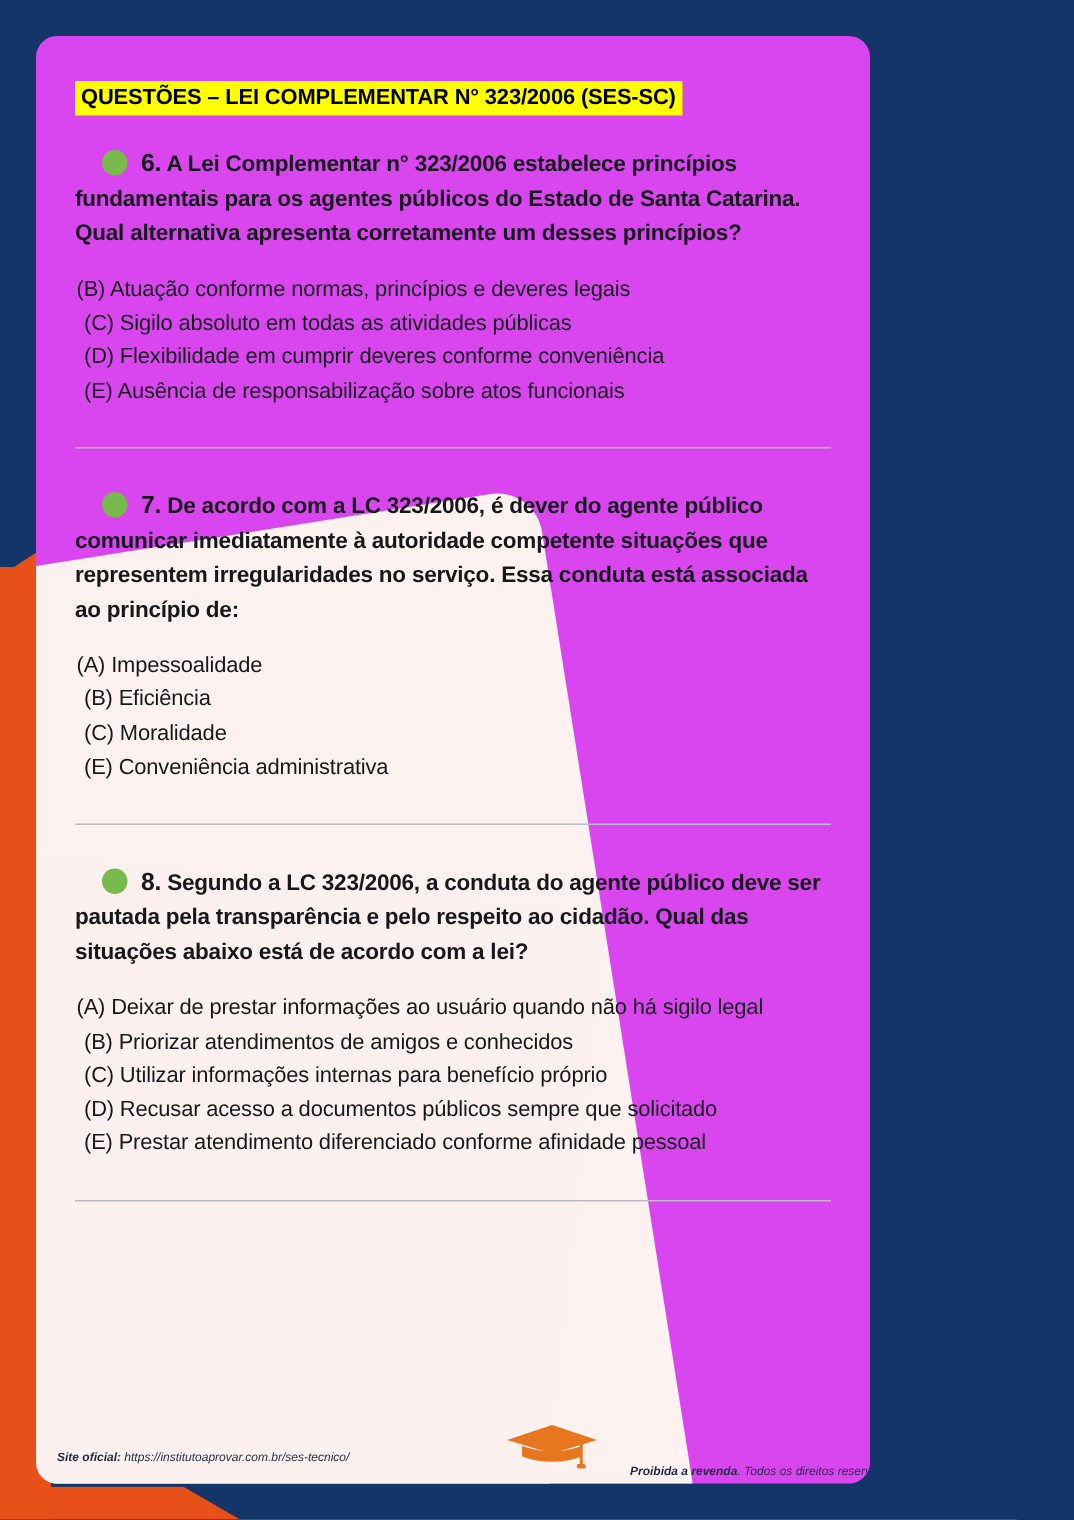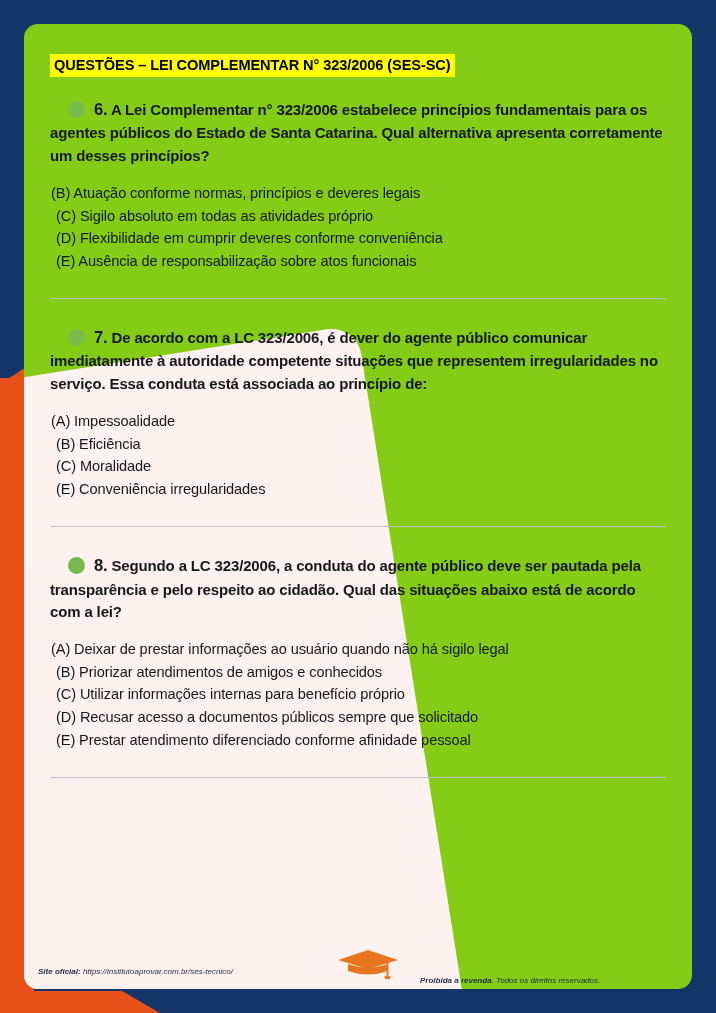--- a/index.html
+++ b/index.html
@@ -32,22 +32,22 @@
     position:absolute;
     left:0;bottom:0;width:300px;height:22px;
     background:#e8501a;
     clip-path:polygon(0 0, 122px 0, 160px 100%, 0 100%);
   }
 
   
   .sheet{
     position:absolute;
     left:24px;top:24px;
-    width:668px;height:965px;
-    background:#84cc16;
+    width:556px;height:965px;
+    background:#d946ef;
     border-radius:14px;
     overflow:hidden;
   }
 
   
   .blob{
     position:absolute;
     left:-40px;top:330px;
     width:430px;height:700px;
     background:#fdf2f0;
@@ -163,37 +163,37 @@
 
       <div class="doc-title">QUESTÕES – LEI COMPLEMENTAR N° 323/2006 (SES-SC)</div>
 
       
       <div class="question-block sp-a">
         <p class="q-stem">
           <span class="bullet-dot"></span><span class="q-num">6.</span> <span>A Lei Complementar n° 323/2006 estabelece princípios fundamentais para os agentes públicos do Estado de Santa Catarina. Qual alternativa apresenta corretamente um desses princípios?</span>
         </p>
         <ul class="options">
           <li>(B) Atuação conforme normas, princípios e deveres legais</li>
-          <li>(C) Sigilo absoluto em todas as atividades próprio</li>
+          <li>(C) Sigilo absoluto em todas as atividades públicas</li>
           <li>(D) Flexibilidade em cumprir deveres conforme conveniência</li>
           <li>(E) Ausência de responsabilização sobre atos funcionais</li>
         </ul>
         <div class="divider"></div>
       </div>
 
       
       <div class="question-block sp-b">
         <p class="q-stem">
           <span class="bullet-dot"></span><span class="q-num">7.</span> <span>De acordo com a LC 323/2006, é dever do agente público comunicar imediatamente à autoridade competente situações que representem irregularidades no serviço. Essa conduta está associada ao princípio de:</span>
         </p>
         <ul class="options">
           <li>(A) Impessoalidade</li>
           <li>(B) Eficiência</li>
           <li>(C) Moralidade</li>
-          <li>(E) Conveniência irregularidades</li>
+          <li>(E) Conveniência administrativa</li>
         </ul>
         <div class="divider"></div>
       </div>
 
       
       <div class="question-block sp-b">
         <p class="q-stem">
           <span class="bullet-dot"></span><span class="q-num">8.</span> <span>Segundo a LC 323/2006, a conduta do agente público deve ser pautada pela transparência e pelo respeito ao cidadão. Qual das situações abaixo está de acordo com a lei?</span>
         </p>
         <ul class="options">

